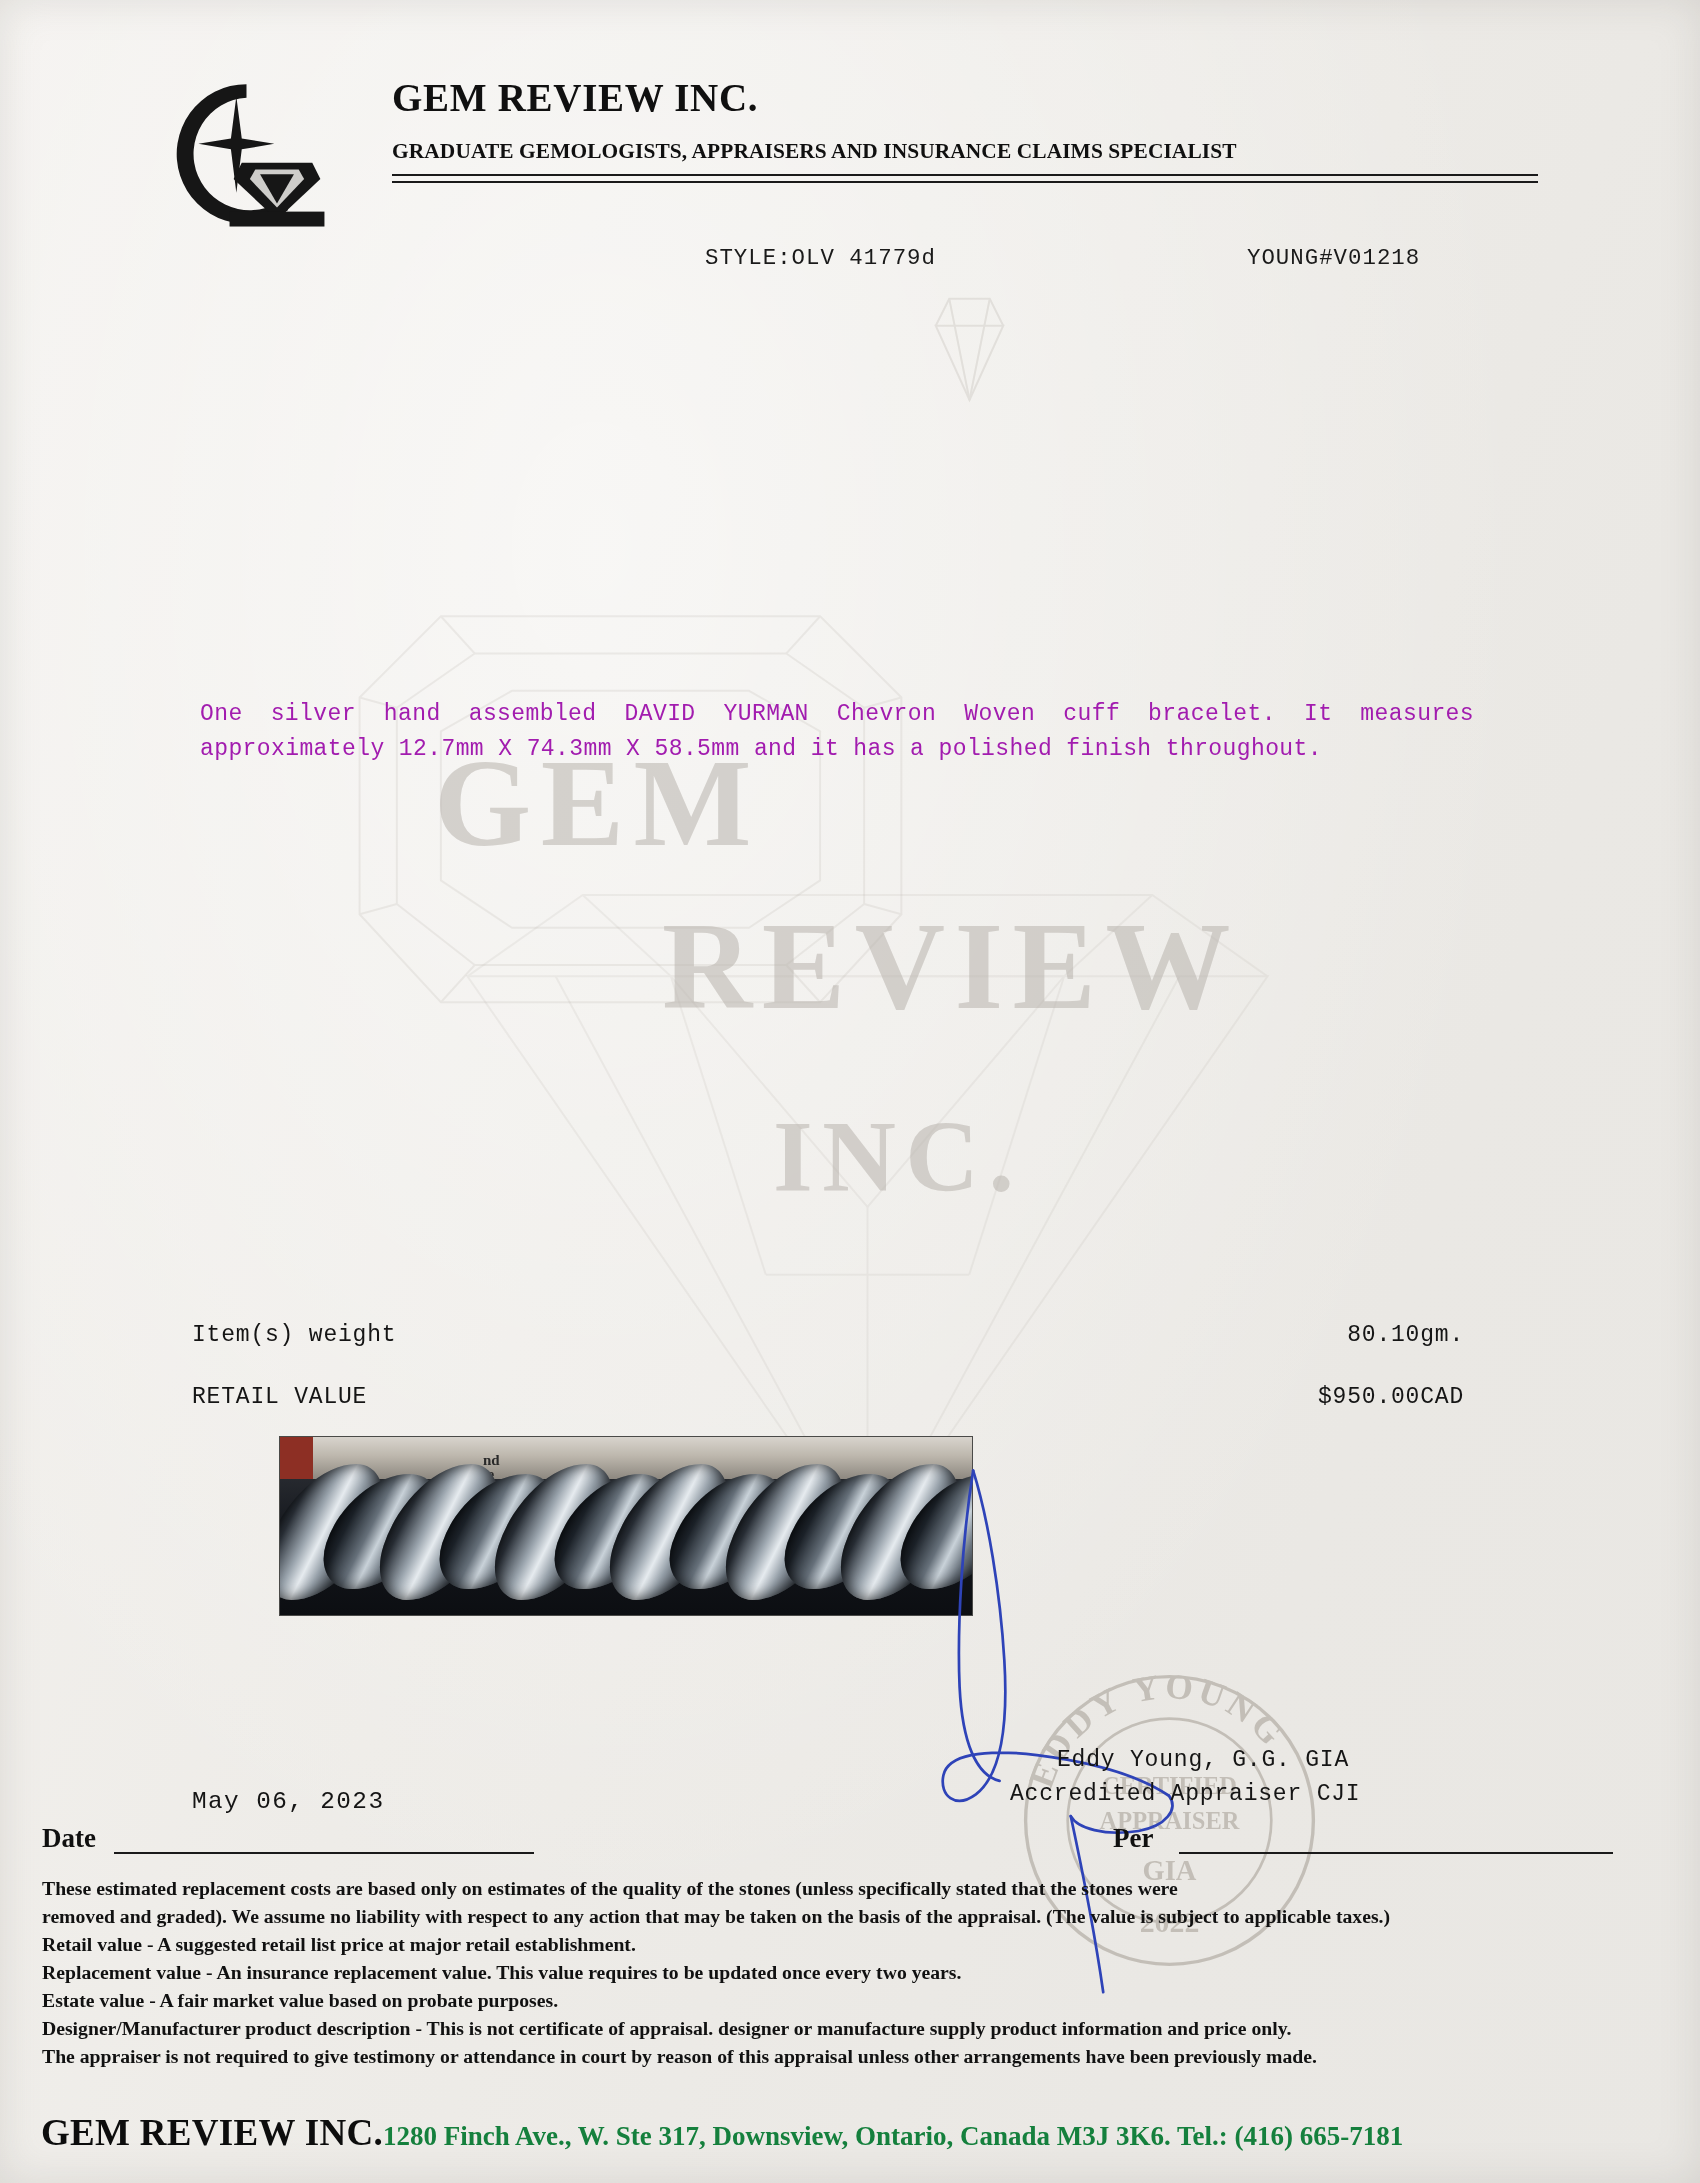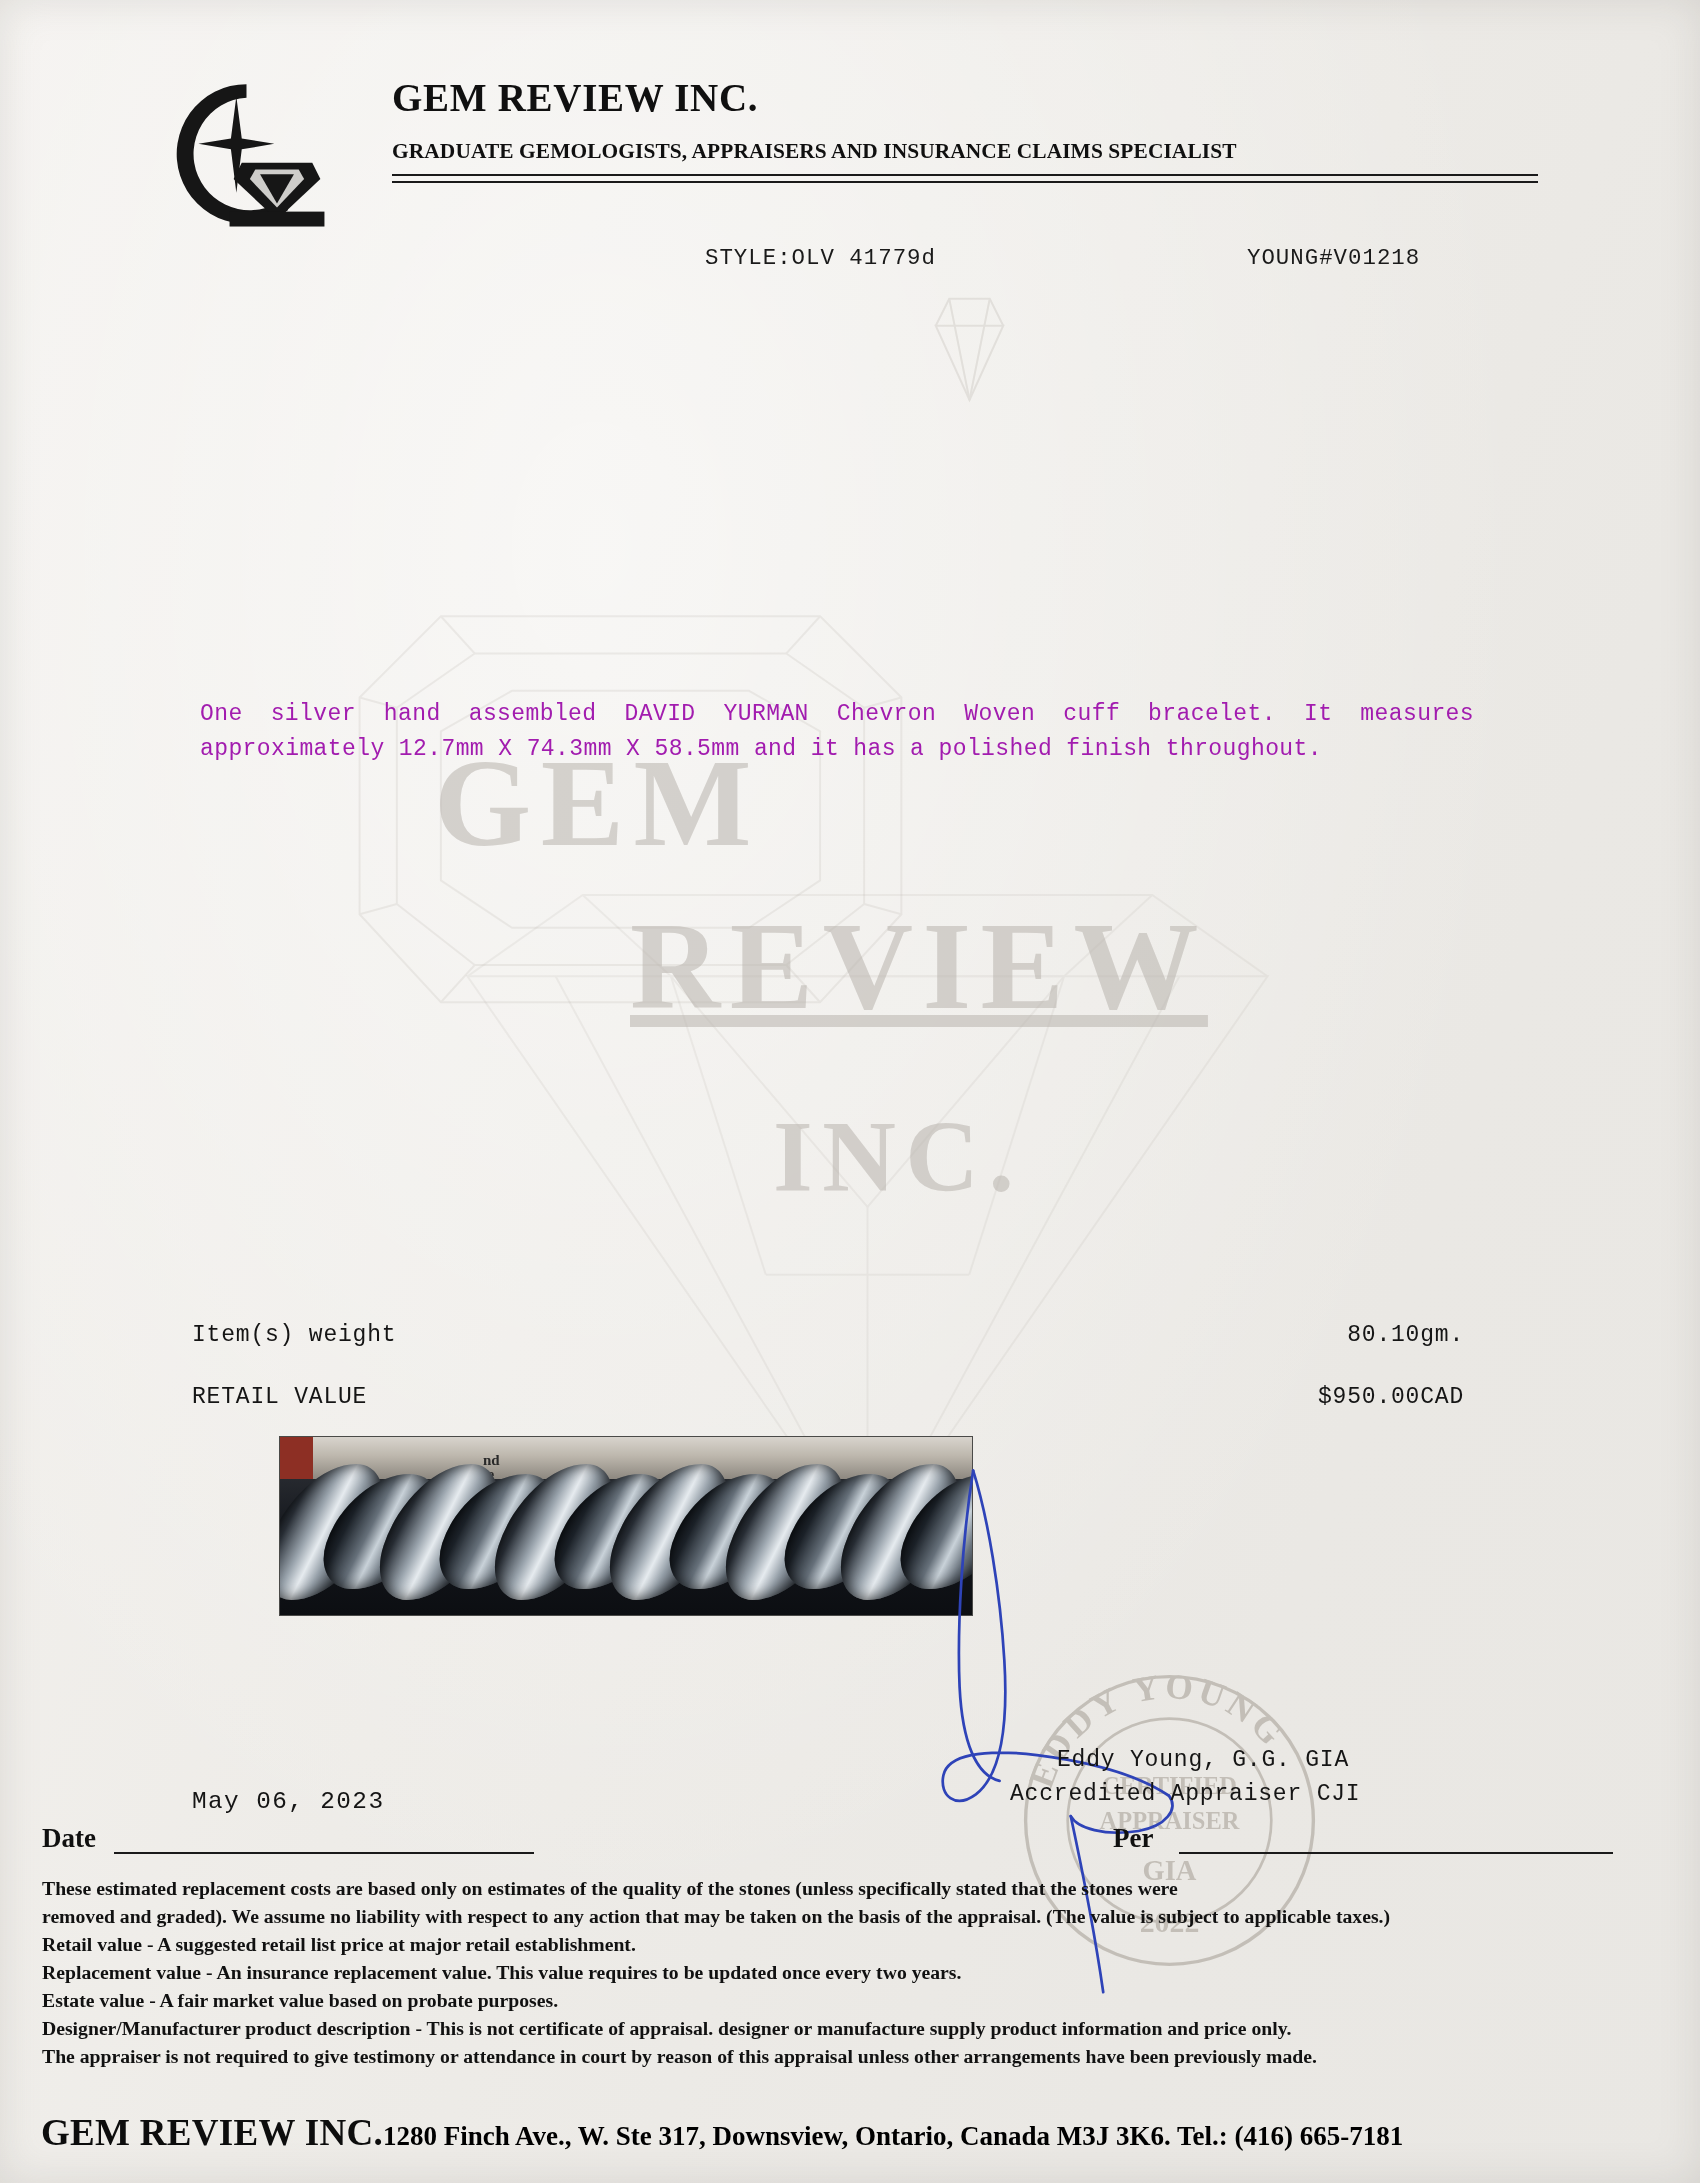--- a/index.html
+++ b/index.html
@@ -60,24 +60,23 @@
     font-family: "Liberation Serif", serif;
     font-weight: 700;
     letter-spacing: 9.5px;
   }
   .wm-gem {
     left: 434px;
     top: 732px;
     font-size: 125px;
   }
   .wm-review {
-    left: 630px;
+    left: 662px;
     top: 895px;
     font-size: 125px;
-    text-decoration: underline;
   }
   .wm-inc {
     left: 773px;
     top: 1098px;
     font-size: 102px;
     text-align: center;
   }
   .wm-top-sketch {
     position: absolute;
     left: 929px;
@@ -353,21 +352,21 @@
     font-family: "Liberation Serif", serif;
     font-weight: 700;
     font-size: 37px;
     color: #0d0d0d;
     letter-spacing: 0.3px;
   }
   .footer-addr {
     font-family: "Liberation Serif", serif;
     font-weight: 700;
     font-size: 27px;
-    color: #000000;
+    color: #15803d;
   }
 </style>
 </head>
 <body>
 
 <div class="page">
   <div class="paper-tint"></div>
 
   <svg class="wm-emerald" viewBox="0 0 860 790">
     <g fill="none" stroke="#b9b3ac" stroke-width="3">

